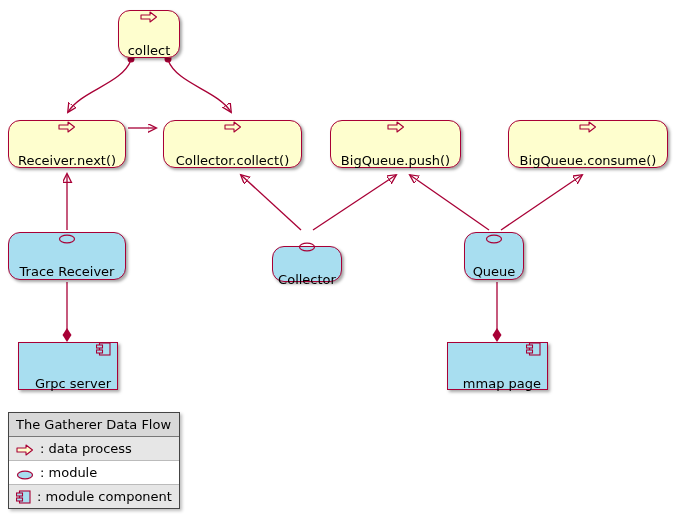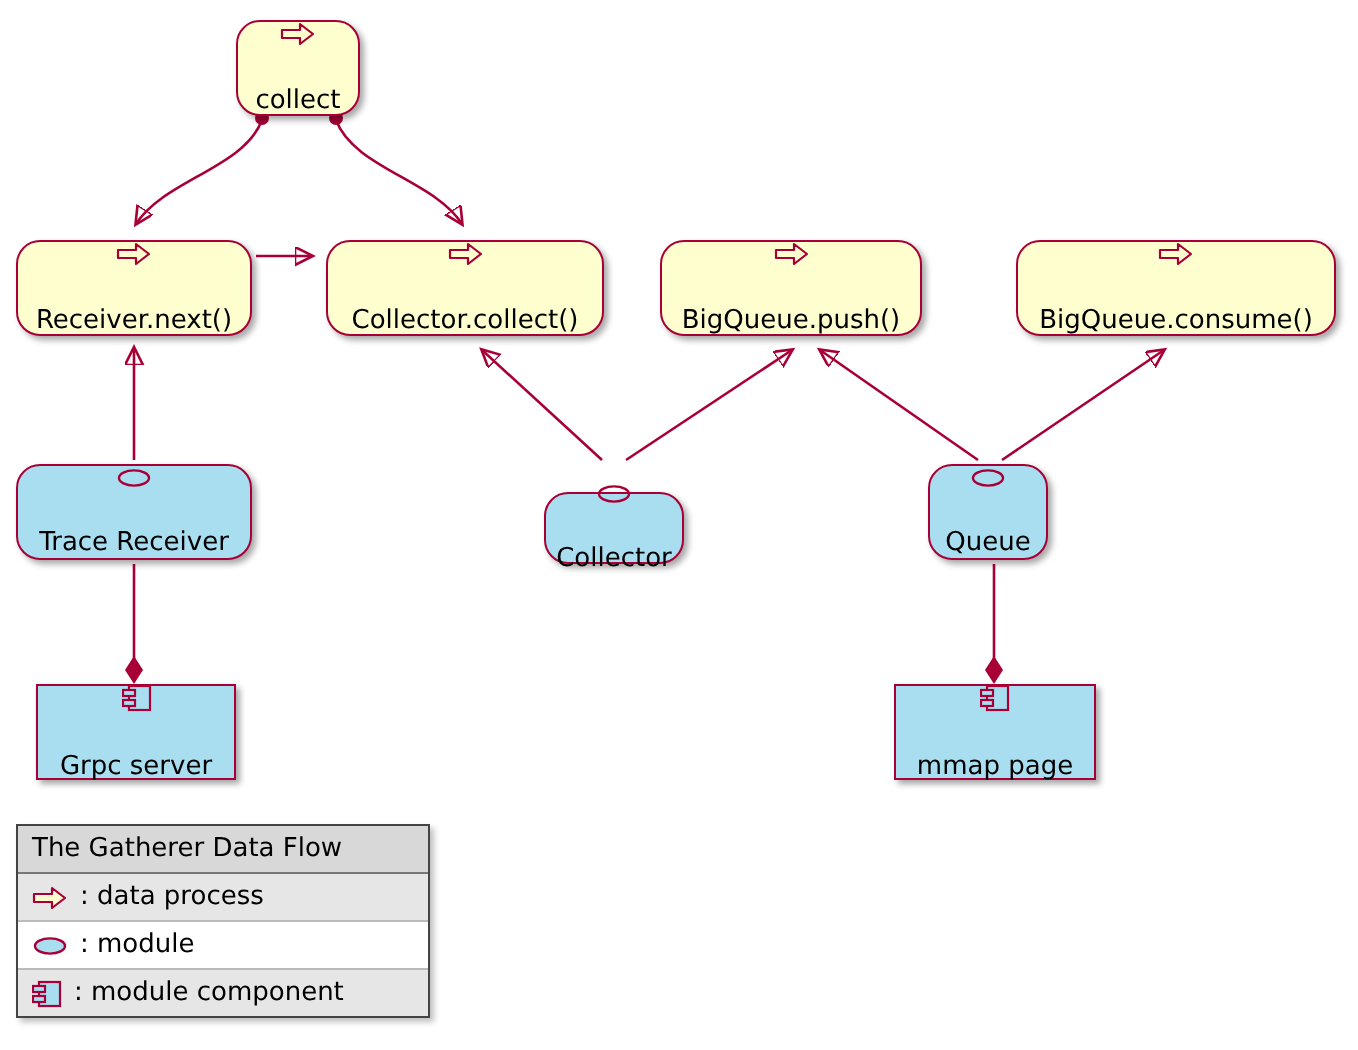--- a/index.html
+++ b/index.html
@@ -24,41 +24,41 @@
     flex-direction: column;
     align-items: center;
     justify-content: center;
     gap: 20px;
     border: 1.5px solid #A80036;
     box-shadow: 2px 2px 3px rgba(0,0,0,0.35);
     padding: 7px 6px;
   }
   .process { background: #FEFECE; border-radius: 12px; }
   .module  { background: #A8DEF0; border-radius: 12px; }
-  .component { background: #A8DEF0; border-radius: 0; }
+  .component { background: #A8DEF0; border-radius: 0; align-items: flex-end; }
   .node-label { white-space: nowrap; }
 
   .legend {
     position: absolute;
     left: 8px;
     top: 412px;
-    width: 207px;
+    width: 172px;
     border: 1px solid #444444;
     background: #ffffff;
     box-shadow: 2px 2px 3px rgba(0,0,0,0.25);
   }
   .legend-header {
     background: #D8D8D8;
     padding: 4px 7px;
     border-bottom: 1px solid #777777;
     white-space: nowrap;
   }
   .legend-row {
     display: flex;
-    align-items: center;
+    align-items: flex-end;
     gap: 6px;
     padding: 4px 7px;
     white-space: nowrap;
   }
   .legend-row + .legend-row { border-top: 1px solid #BBBBBB; }
   .lr-gray { background: #E6E6E6; }
   .lr-white { background: #FFFFFF; }
   .icon { display: inline-flex; align-items: center; }
 </style>
 </head>

